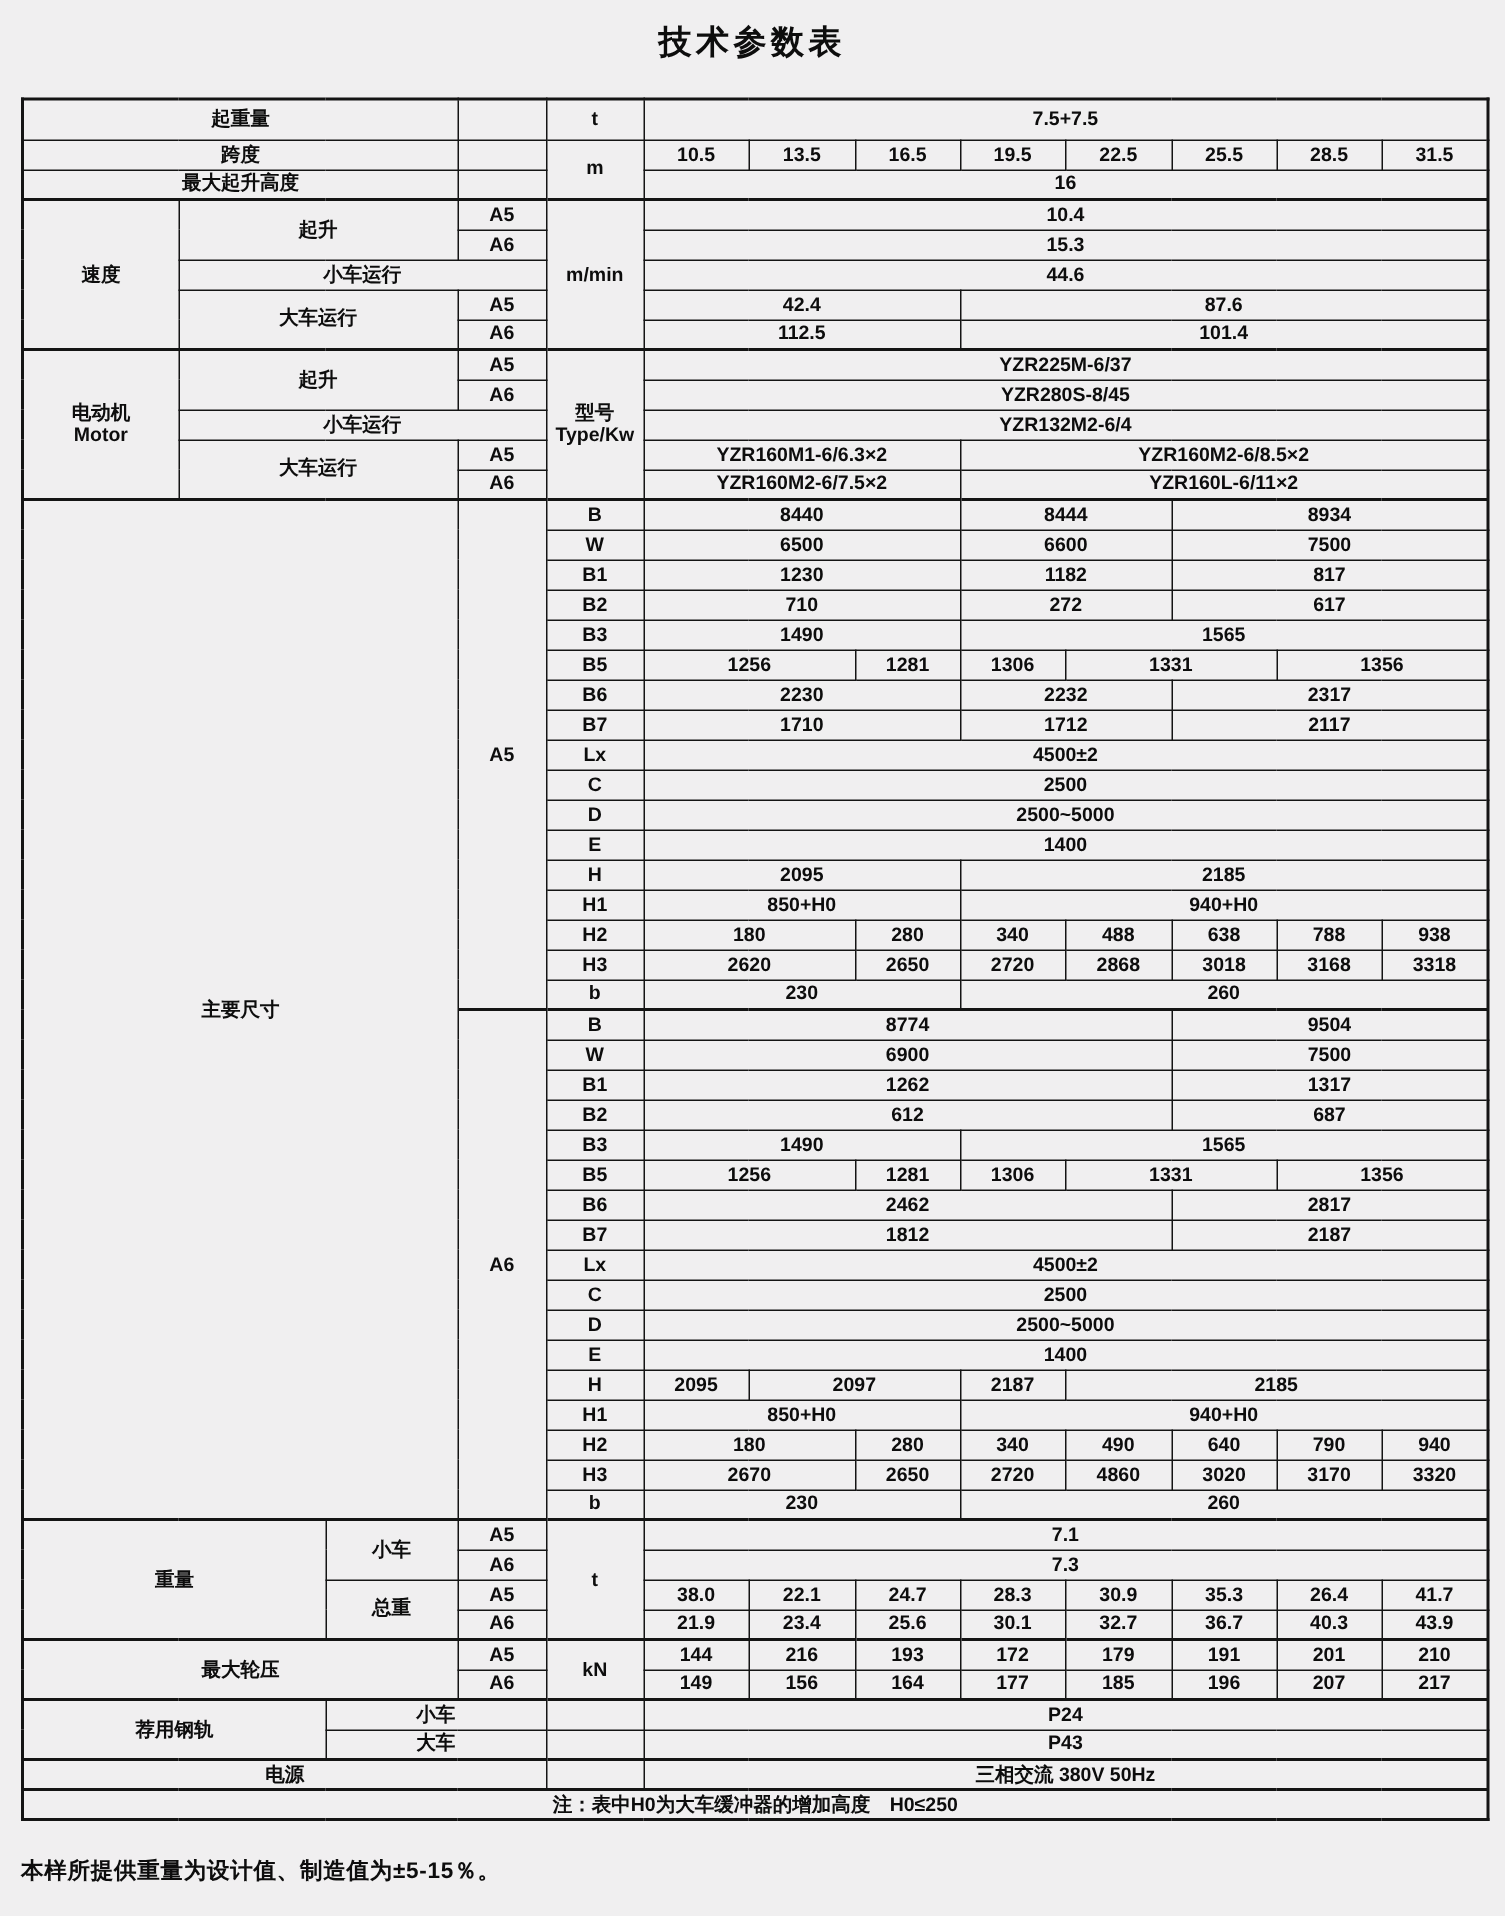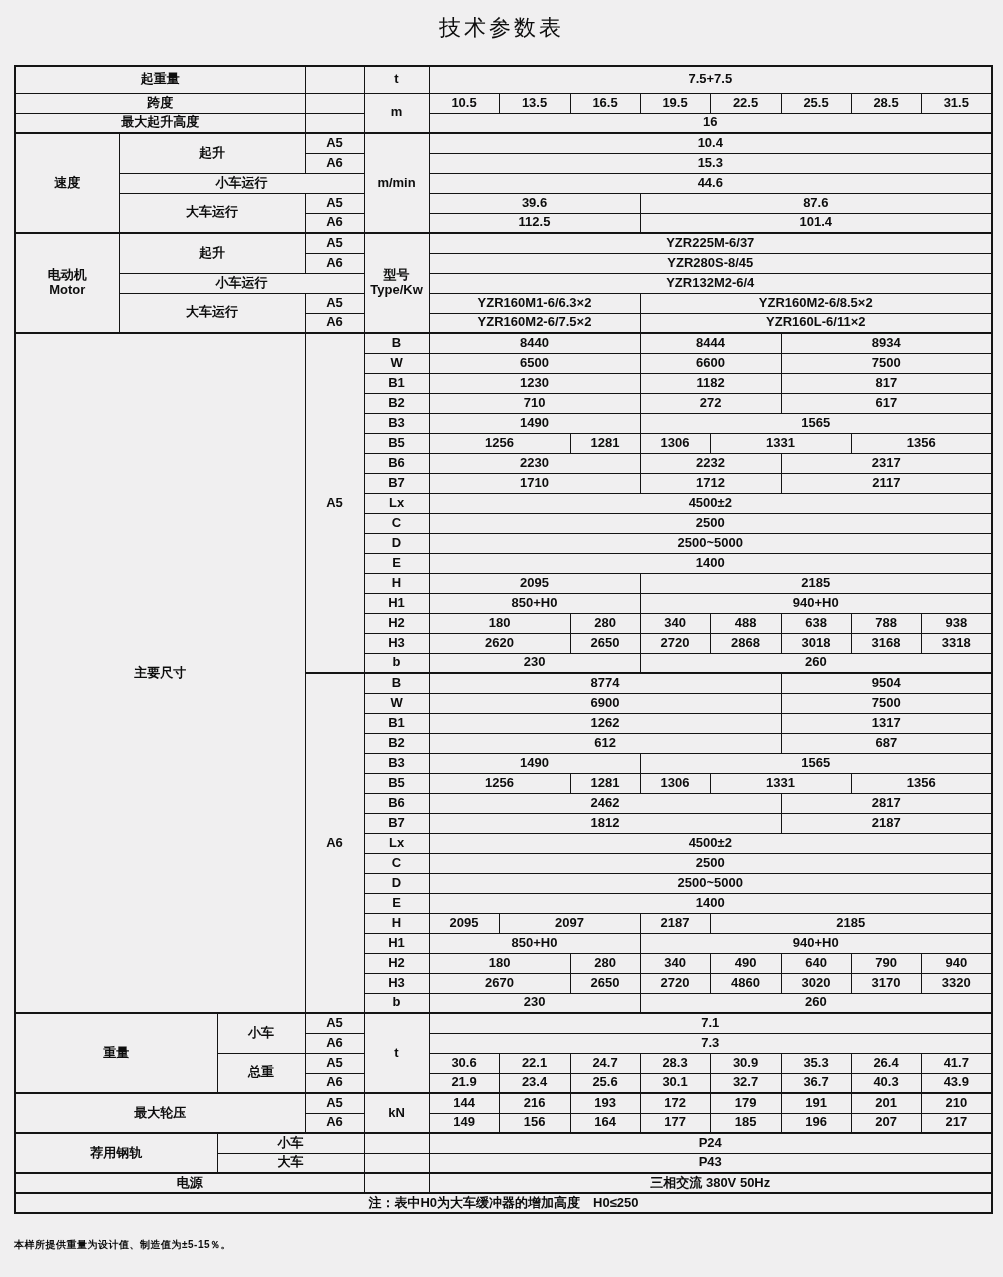--- a/index.html
+++ b/index.html
@@ -6,21 +6,21 @@
   body {
     width:1003px; height:1277px;
     background:#f0eff0;
     font-family:"Liberation Sans","DejaVu Sans",sans-serif;
     color:#0d0d0d;
     position:relative;
   }
   .page-title {
     text-align:center;
     font-size:22px;
-    font-weight:normal;
+    font-weight:bold;
     padding-top:13px;
     letter-spacing:3px;
   }
   table.spec {
     border-collapse:collapse;
     table-layout:fixed;
     width:979px;
     margin:22px 0 0 14px;
     border:2px solid #141414;
     background:transparent;
@@ -34,21 +34,21 @@
     font-weight:bold;
     font-size:13px;
     line-height:1.12;
     padding:0 1px;
     white-space:pre-line;
     overflow:hidden;
   }
   table.spec tr.sec td { border-top:2px solid #141414; }
   .footnote {
     margin:24px 0 0 14px;
-    font-size:10px;
+    font-size:15px;
     font-weight:bold;
     letter-spacing:0.5px;
   }
 </style>
 </head>
 <body>
 
 <div class="page-title">技术参数表</div>
 
 <table class="spec">
@@ -103,21 +103,21 @@
         <td>A6</td>
         <td colspan="8">15.3</td>
       </tr>
       <tr>
         <td colspan="3">小车运行</td>
         <td colspan="8">44.6</td>
       </tr>
       <tr>
         <td colspan="2" rowspan="2">大车运行</td>
         <td>A5</td>
-        <td colspan="3">39.6</td>
+        <td colspan="3">42.4</td>
         <td colspan="5">87.6</td>
       </tr>
       <tr>
         <td>A6</td>
         <td colspan="3">112.5</td>
         <td colspan="5">101.4</td>
       </tr>
       <tr class="sec">
         <td rowspan="5">电动机
 Motor</td>
@@ -352,21 +352,21 @@
         <td rowspan="4">t</td>
         <td colspan="8">7.1</td>
       </tr>
       <tr>
         <td>A6</td>
         <td colspan="8">7.3</td>
       </tr>
       <tr>
         <td rowspan="2">总重</td>
         <td>A5</td>
-        <td>30.6</td>
+        <td>38.0</td>
         <td>22.1</td>
         <td>24.7</td>
         <td>28.3</td>
         <td>30.9</td>
         <td>35.3</td>
         <td>26.4</td>
         <td>41.7</td>
       </tr>
       <tr>
         <td>A6</td>

